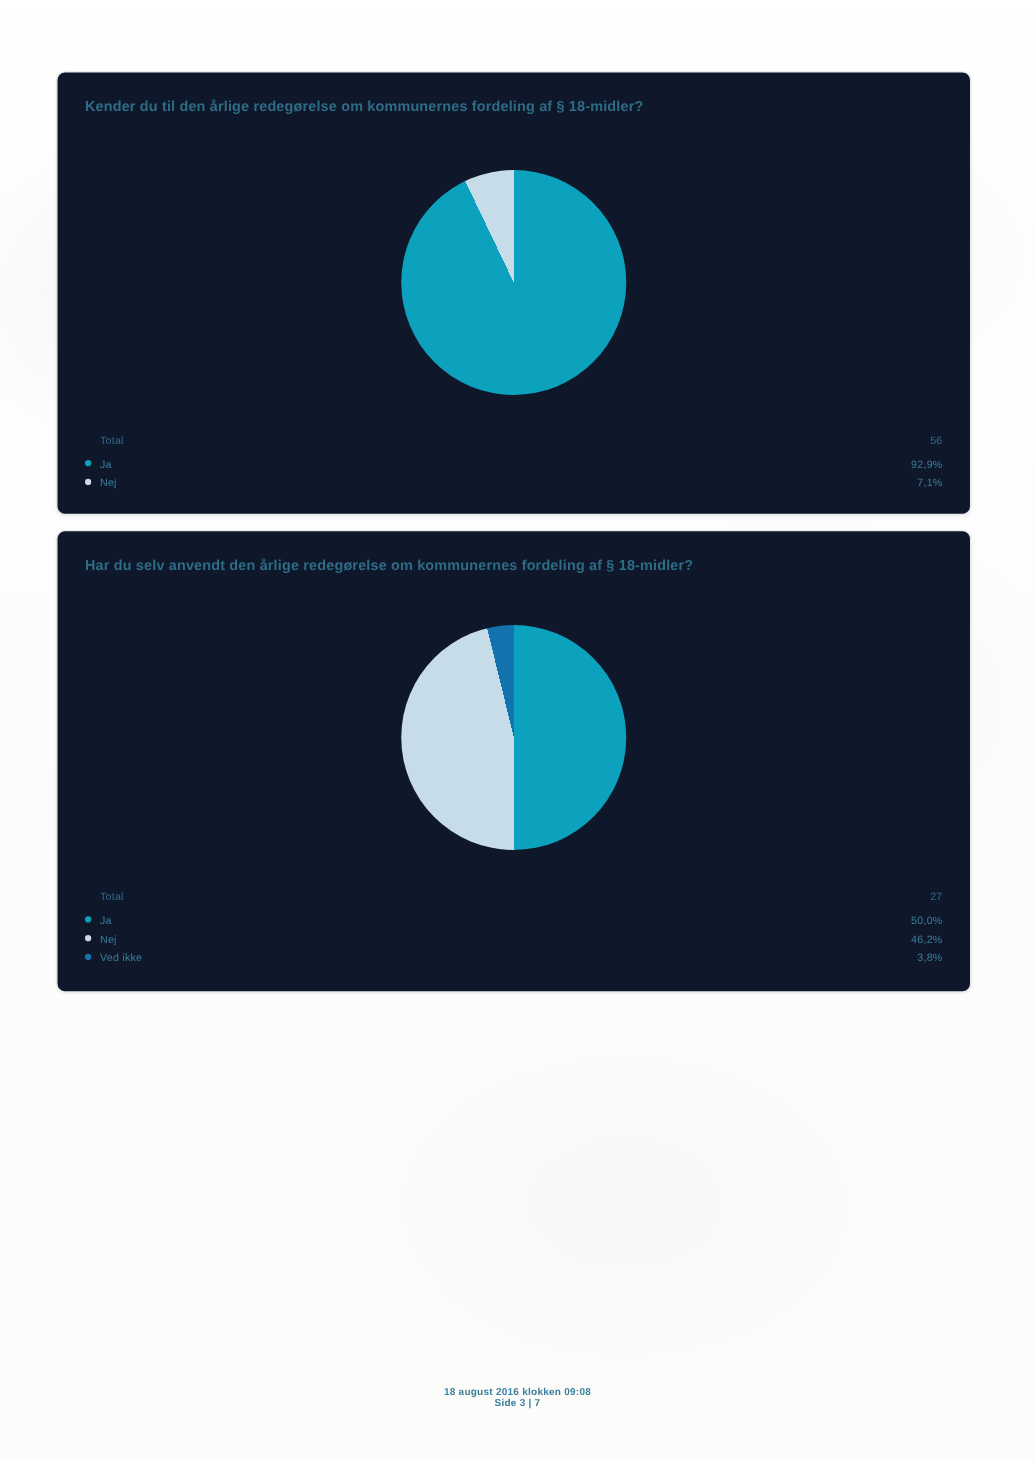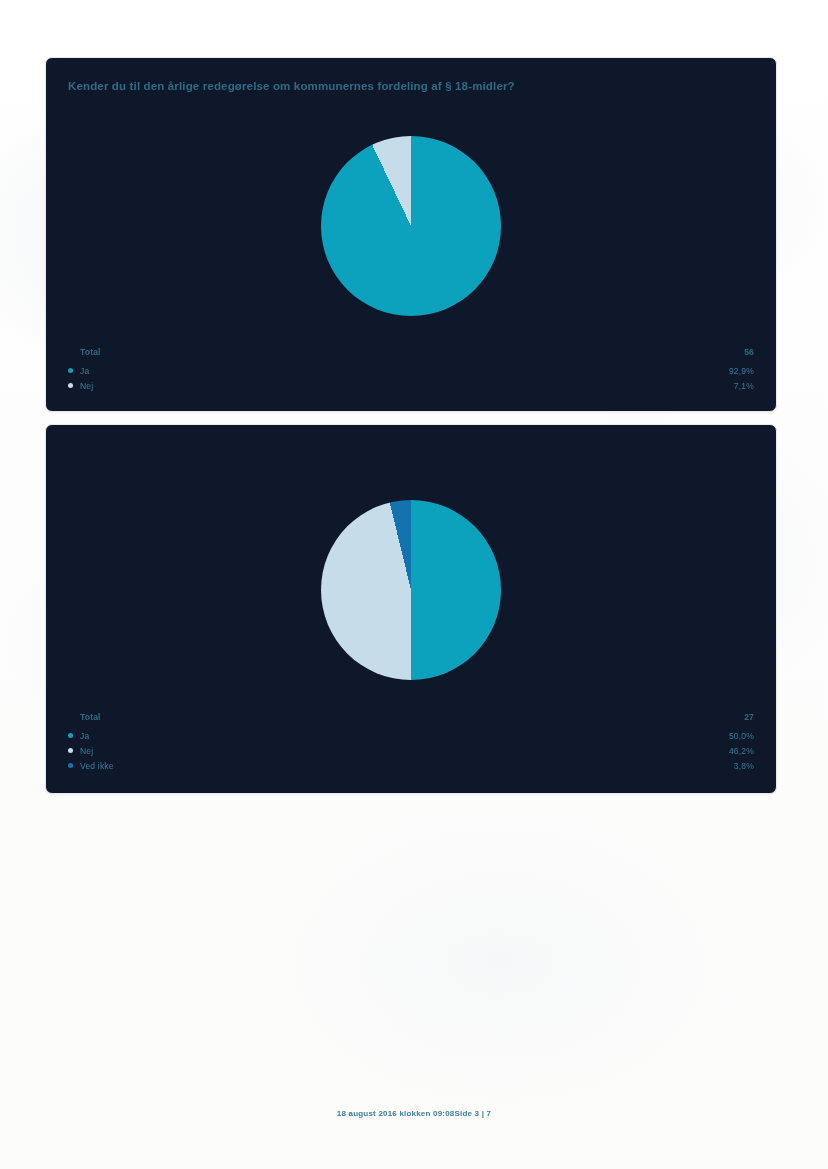--- a/index.html
+++ b/index.html
@@ -83,21 +83,21 @@
   #legend-2 { top: 284px; }
 
   .legend-row {
     display: flex;
     align-items: center;
     height: 15px;
     font-size: 8.5px;
     letter-spacing: 0.2px;
   }
   .legend-row.total {
-    font-weight: bold;
+    font-weight: normal;
     color: #2e6c86;
     margin-bottom: 4px;
     gap: 27px;
   }
   .legend-left {
     display: flex;
     align-items: center;
     flex: 1 1 auto;
     min-width: 0;
   }
@@ -125,20 +125,21 @@
     left: 40px;
     right: 40px;
     top: 1109px;
     display: flex;
     justify-content: center;
     align-items: center;
     font-size: 8px;
     font-weight: bold;
     letter-spacing: 0.2px;
     color: #3a7f9b;
+    flex-direction: column;
   }
 </style>
 </head>
 <body>
 
 <div class="scan-tint"></div>
 
 <div class="page">
 
   <div class="card" id="card-1">
@@ -169,20 +170,21 @@
         <div class="legend-left">
           <span class="dot" style="background: rgb(198, 220, 232);"></span>
           <span class="legend-label">Nej</span>
         </div>
         <span class="legend-value">7,1%</span>
       </div>
     </div>
   </div>
 
   <div class="card" id="card-2">
+    <div class="card-title">Har du selv anvendt den årlige redegørelse om kommunernes fordeling af § 18-midler?</div>
 
     <div class="pie-wrap" id="pie-wrap-2">
       <div class="pie" id="pie-2" style="background: conic-gradient(rgb(12, 162, 189) 0deg, rgb(12, 162, 189) 180deg, rgb(198, 220, 232) 180deg, rgb(198, 220, 232) 346.32deg, rgb(18, 115, 174) 346.32deg, rgb(18, 115, 174) 360deg);"></div>
     </div>
 
     <div class="legend" id="legend-2">
       <div class="legend-row total">
         <div class="legend-left">
           <span class="dot-spacer"></span>
           <span>Total</span>

